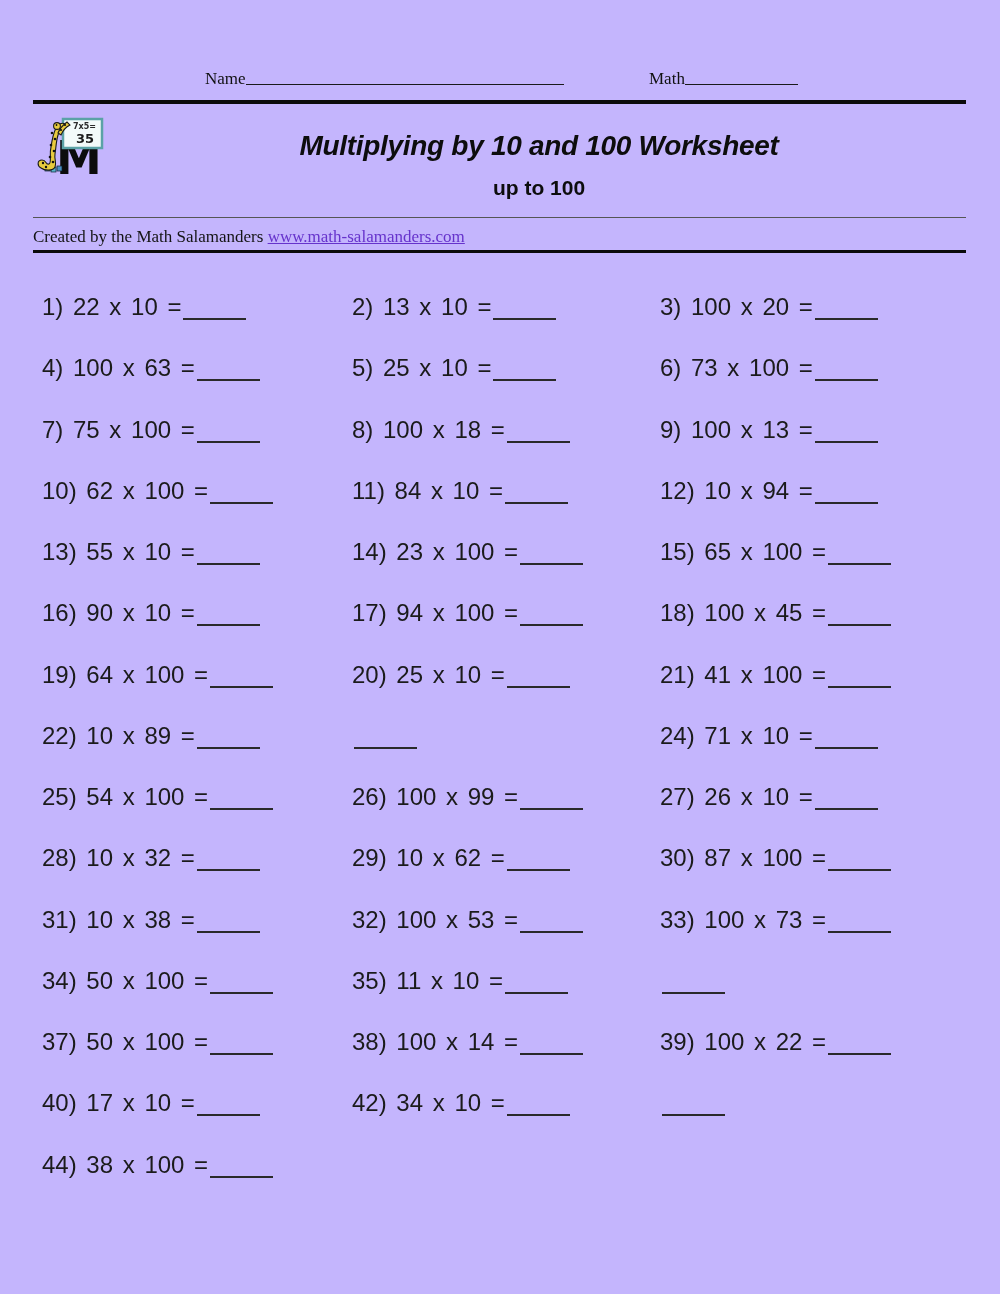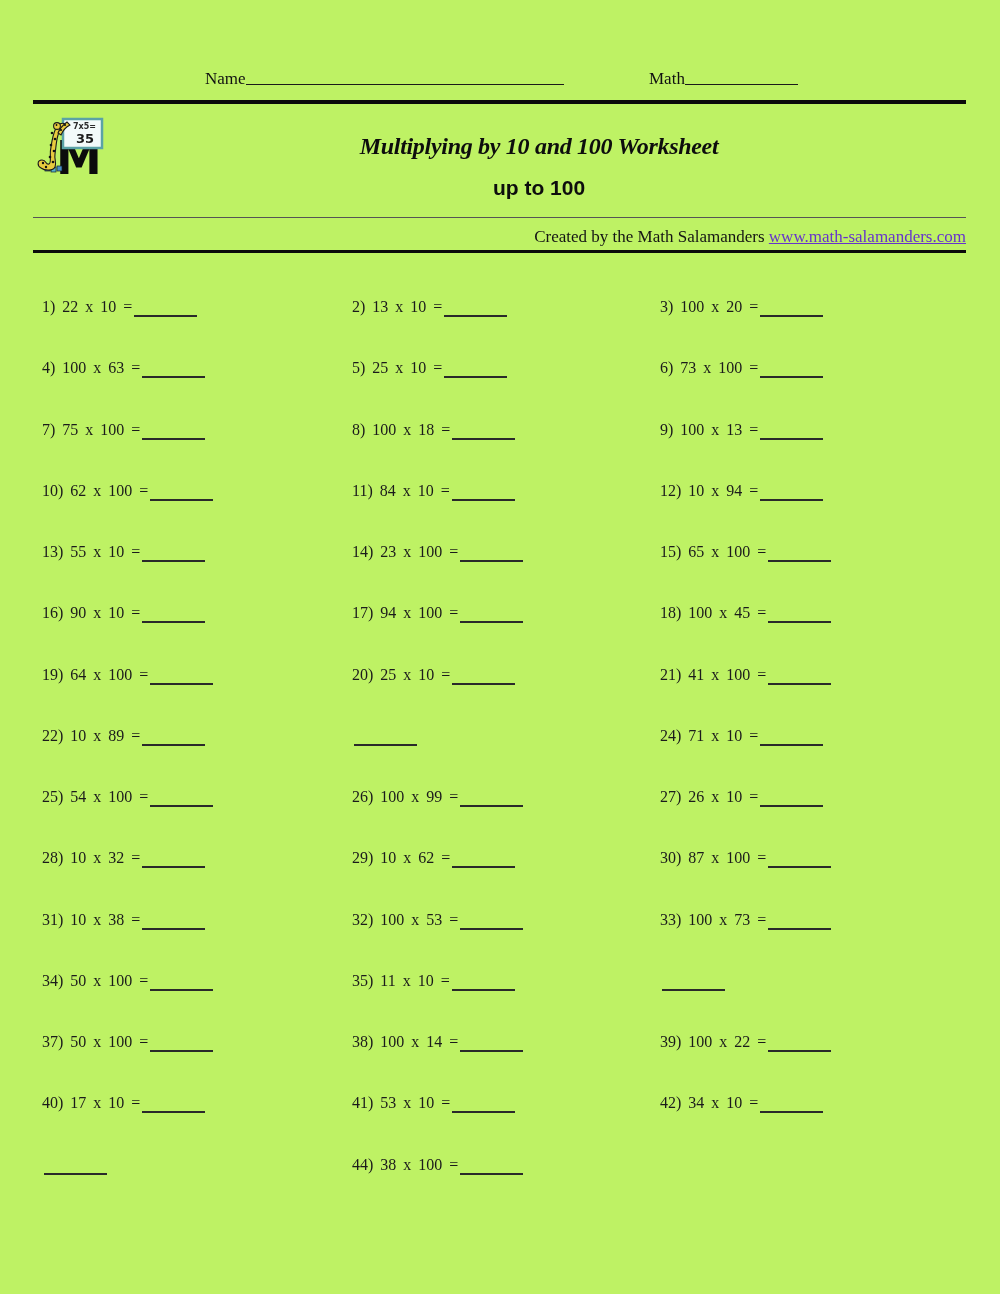--- a/index.html
+++ b/index.html
@@ -2,55 +2,55 @@
 <html><head>
 <meta charset="utf-8">
 <style>
   html,body { margin:0; padding:0; }
   body {
     width:1000px; height:1294px;
     font-family:"Liberation Sans", sans-serif;
     background:#fcfdf9;
     overflow:hidden;
   }
-  .sheet { position:relative; width:1000px; height:1294px; background:#bef264; }
+  .sheet { position:relative; width:1000px; height:1294px; background:#c4b5fd; }
 
   
   .fill-group { position:absolute; top:69px; font-family:"Liberation Serif", serif; font-size:17px; line-height:16px; color:#111; white-space:nowrap; }
   .fill-group.name { left:205px; }
   .fill-group.date { left:649px; }
   .fill-line { display:inline-block; border-bottom:1.5px solid #1a1a1a; height:14px; position:relative; top:1px; }
   .fill-line.name-line { width:318px; }
   .fill-line.date-line { width:113px; }
 
   
   .rule { position:absolute; left:33px; width:933px; }
   .rule-thick-top { top:100px; height:4px; background:#0b0b0b; }
   .rule-thin     { top:217px; height:1px; background:#555; }
   .rule-thick-bottom { top:250px; height:3px; background:#0b0b0b; }
 
   
   .logo { position:absolute; left:36px; top:117px; width:70px; height:60px; }
   .title-block { position:absolute; left:112px; right:34px; top:131px; text-align:center; color:#0d0d0d; }
-  .ws-title { font-size:24px; font-weight:bold; font-style:italic; line-height:30px; letter-spacing:-0.3px;font-family:Liberation Serif, serif; }
+  .ws-title { font-size:28px; font-weight:bold; font-style:italic; line-height:30px; letter-spacing:-0.3px; }
   .ws-subtitle { margin-top:16px; font-size:21px; font-weight:bold; line-height:22px; }
 
   
-  .attribution { position:absolute; left:33px; top:227px; width:933px; text-align:right;
+  .attribution { position:absolute; left:33px; top:227px; width:933px; text-align:left;
     font-family:"Liberation Serif", serif; font-size:17px; color:#141414; }
   .attribution a { text-decoration:underline; cursor:pointer; }
 
   
   .problems-grid {
     position:absolute; left:42px; top:292px;
     display:grid;
     grid-template-columns:310px 308px 300px;
     grid-auto-rows:61.25px;
-    font-family:Liberation Serif, serif;
-    font-size:16px; line-height:30px;
+    font-family:Liberation Sans, sans-serif;
+    font-size:24px; line-height:30px;
     color:#1b1b1b;
     word-spacing:3px;
     white-space:nowrap;
   }
   .blank {
     display:inline-block; width:63px; height:4px;
     border-bottom:2px solid #2a2a2a;
     position:relative; top:5px; margin-left:2px;
   }
 </style>
@@ -150,19 +150,18 @@
       <div class="problem"><span>31) 10 x 38 =</span><span class="blank"></span></div>
       <div class="problem"><span>32) 100 x 53 =</span><span class="blank"></span></div>
       <div class="problem"><span>33) 100 x 73 =</span><span class="blank"></span></div>
       <div class="problem"><span>34) 50 x 100 =</span><span class="blank"></span></div>
       <div class="problem"><span>35) 11 x 10 =</span><span class="blank"></span></div>
       <div class="problem"><span class="blank"></span></div>
       <div class="problem"><span>37) 50 x 100 =</span><span class="blank"></span></div>
       <div class="problem"><span>38) 100 x 14 =</span><span class="blank"></span></div>
       <div class="problem"><span>39) 100 x 22 =</span><span class="blank"></span></div>
       <div class="problem"><span>40) 17 x 10 =</span><span class="blank"></span></div>
-      <div class="problem"><span>41) 53 x 10 =</span><span class="blank"></span></div>
       <div class="problem"><span>42) 34 x 10 =</span><span class="blank"></span></div>
       <div class="problem"><span class="blank"></span></div>
       <div class="problem"><span>44) 38 x 100 =</span><span class="blank"></span></div>
     </div>
 
 </div>
 
 </body></html>

